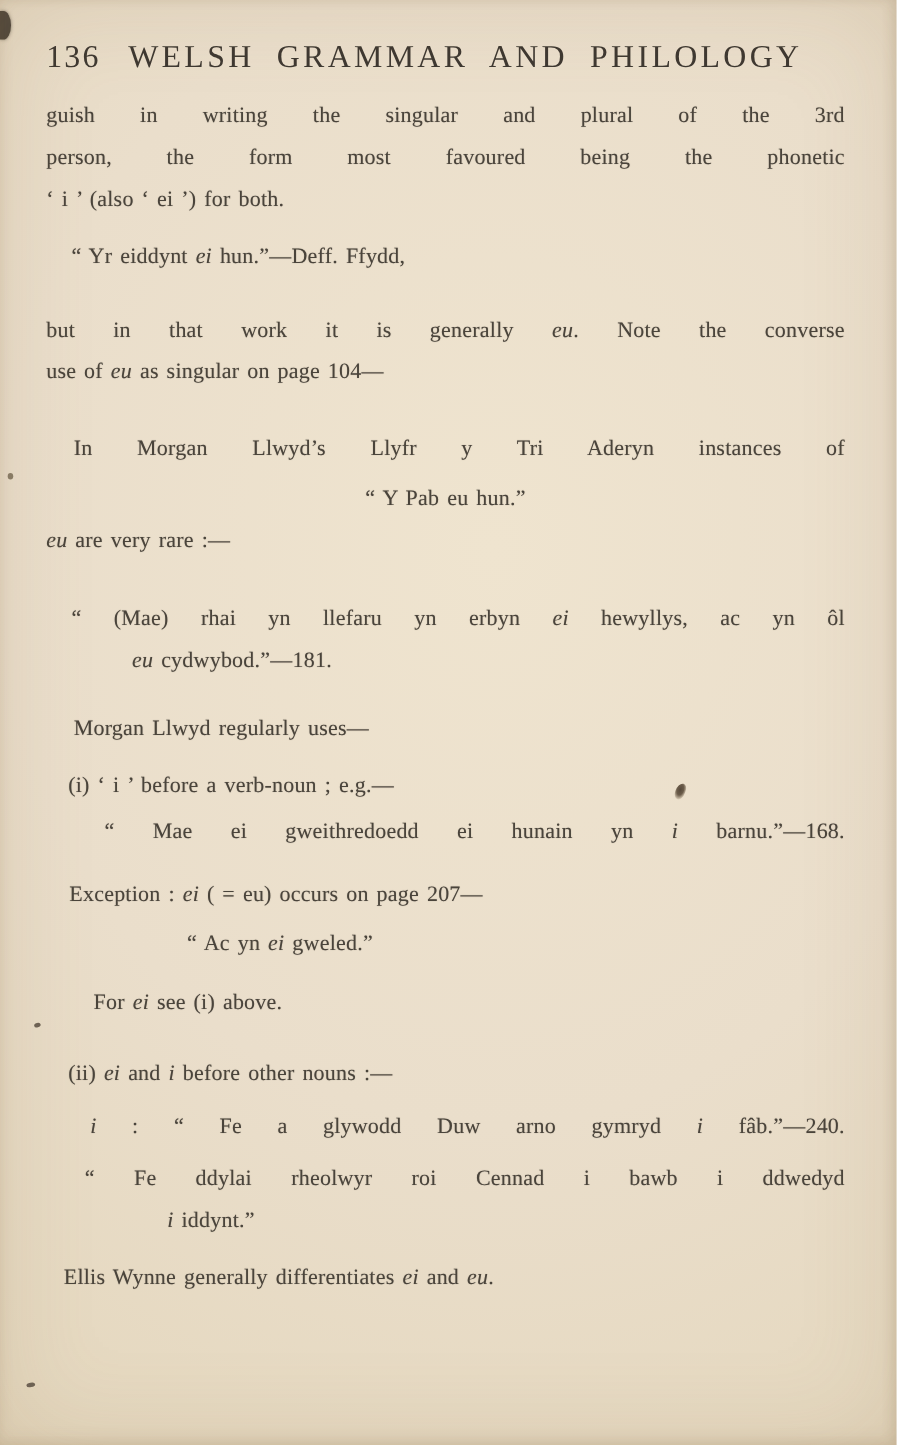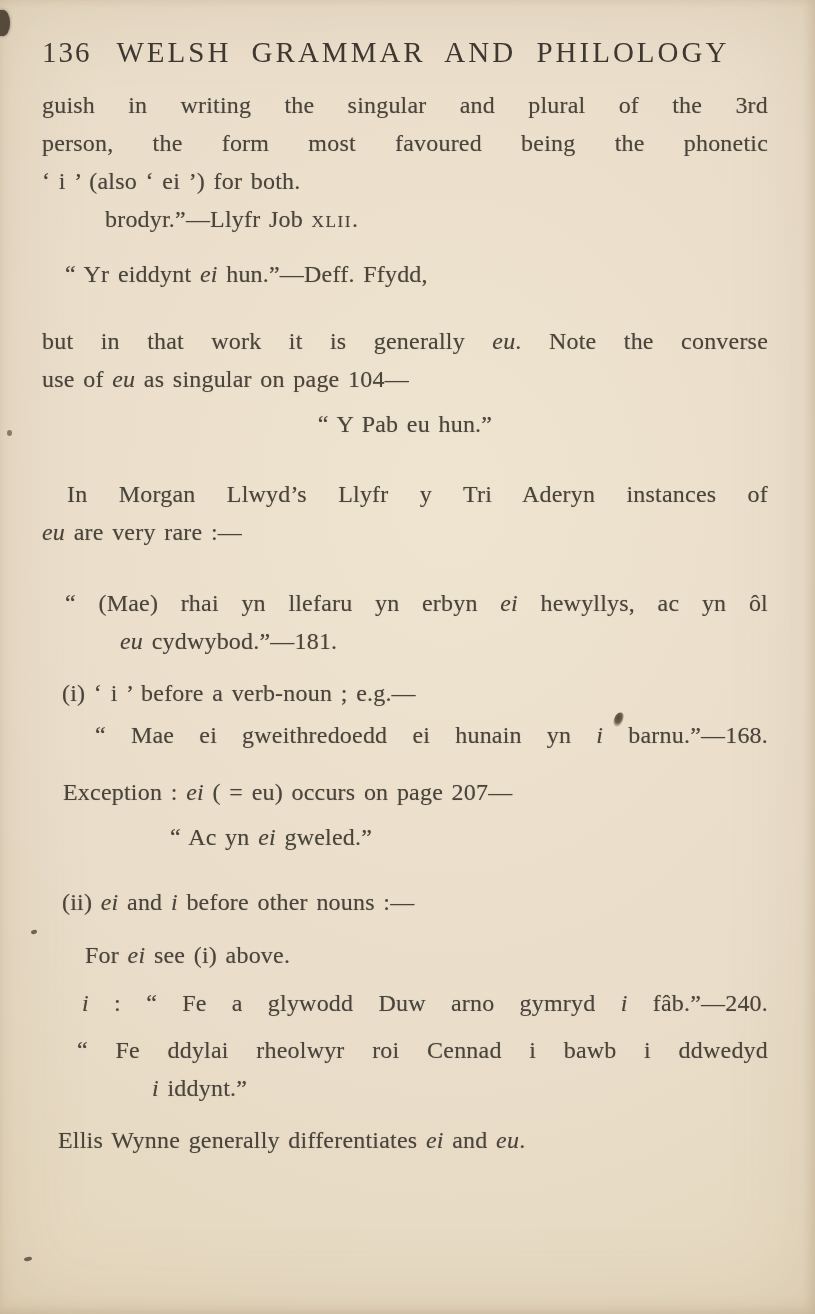--- a/index.html
+++ b/index.html
@@ -18,21 +18,21 @@
   }
   .col{position:relative;padding:36px 47px 0 42px;}
   .header{
     display:flex;gap:25px;align-items:baseline;
     font-size:29px;line-height:32px;color:#3e3831;
     margin-bottom:18px;white-space:nowrap;
   }
   .pagenum{letter-spacing:2px;}
   .title{letter-spacing:3px;word-spacing:10px;}
   .ln{
-    font-size:24px;line-height:38px;
+    font-size:20px;line-height:38px;
     word-spacing:.10em;letter-spacing:.2px;
     text-shadow:0 0 1px rgba(75,68,59,.40);
   }
   .just{text-align:justify;text-align-last:justify;}
   .ctr{text-align:center;}
   .seg-i{font-style:italic;}
   .seg-sc{font-size:.72em;letter-spacing:1.5px;}
   .speck{position:absolute;pointer-events:none;}
   .speck-corner{left:0;top:10px;width:10px;height:26px;background:#4f473c;border-radius:0 70% 70% 0/0 50% 50% 0;box-shadow:0 0 3px rgba(79,71,60,.7);}
   .speck-comma{left:614px;top:712px;width:9px;height:15px;background:radial-gradient(60% 60% at 45% 40%, #57493a 0%, #6b5c4a 55%, rgba(160,140,110,.25) 100%);border-radius:60% 40% 55% 45%;transform:rotate(18deg);}
@@ -55,46 +55,46 @@
 
     <div class="header">
       <span class="pagenum">136</span>
       <span class="title">WELSH GRAMMAR AND PHILOLOGY</span>
     </div>
 
     <div class="ln just"><span>guish in writing the singular and plural of the 3rd</span></div>
     <div class="ln just"><span>person, the form most favoured being the phonetic</span></div>
     <div class="ln"><span>‘ i ’ (also ‘ ei ’) for both.</span></div>
 
-    <div class="ln" style="padding-left:63px"><span>brodyr.”—Llyfr Job </span><span class="seg-sc">XLII</span><span>.</span></div>
 
     <div class="ln" style="margin-top:14px;padding-left:23px"><span>“ Yr eiddynt </span><span class="seg-i">ei</span><span> hun.”—Deff. Ffydd,</span></div>
 
     <div class="ln just" style="margin-top:29px"><span>but in that work it is generally </span><span class="seg-i">eu</span><span>. Note the converse</span></div>
     <div class="ln"><span>use of </span><span class="seg-i">eu</span><span> as singular on page 104—</span></div>
 
+    <div class="ln just" style="margin-top:32px;padding-left:25px"><span>In Morgan Llwyd’s Llyfr y Tri Aderyn instances of</span></div>
+
     <div class="ln ctr" style="margin-top:7px"><span>“ Y Pab eu hun.”</span></div>
-
-    <div class="ln just" style="margin-top:32px;padding-left:25px"><span>In Morgan Llwyd’s Llyfr y Tri Aderyn instances of</span></div>
     <div class="ln"><span class="seg-i">eu</span><span> are very rare :—</span></div>
 
     <div class="ln just" style="margin-top:33px;padding-left:23px"><span>“ (Mae) rhai yn llefaru yn erbyn </span><span class="seg-i">ei</span><span> hewyllys, ac yn ôl</span></div>
     <div class="ln" style="padding-left:78px"><span class="seg-i">eu</span><span> cydwybod.”—181.</span></div>
 
+    <div class="ln" style="margin-top:24px;padding-left:25px"><span>Morgan Llwyd regularly uses—</span></div>
 
     <div class="ln" style="margin-top:14px;padding-left:20px"><span>(i) ‘ i ’ before a verb-noun ; e.g.—</span></div>
 
     <div class="ln just" style="margin-top:4px;padding-left:53px"><span>“ Mae ei gweithredoedd ei hunain yn </span><span class="seg-i">i</span><span> barnu.”—168.</span></div>
 
     <div class="ln" style="margin-top:19px;padding-left:21px"><span>Exception : </span><span class="seg-i">ei</span><span> ( = eu) occurs on page 207—</span></div>
     <div class="ln" style="margin-top:7px;padding-left:128px"><span>“ Ac yn </span><span class="seg-i">ei</span><span> gweled.”</span></div>
 
+    <div class="ln" style="margin-top:15px;padding-left:43px"><span>For </span><span class="seg-i">ei</span><span> see (i) above.</span></div>
+
     <div class="ln" style="margin-top:27px;padding-left:20px"><span>(ii) </span><span class="seg-i">ei</span><span> and </span><span class="seg-i">i</span><span> before other nouns :—</span></div>
-
-    <div class="ln" style="margin-top:15px;padding-left:43px"><span>For </span><span class="seg-i">ei</span><span> see (i) above.</span></div>
 
     <div class="ln just" style="margin-top:10px;padding-left:40px"><span class="seg-i">i</span><span> : “ Fe a glywodd Duw arno gymryd </span><span class="seg-i">i</span><span> fâb.”—240.</span></div>
 
     <div class="ln just" style="margin-top:9px;padding-left:35px"><span>“ Fe ddylai rheolwyr roi Cennad i bawb i ddwedyd</span></div>
     <div class="ln" style="padding-left:110px"><span class="seg-i">i</span><span> iddynt.”</span></div>
 
     <div class="ln" style="margin-top:14px;padding-left:16px"><span>Ellis Wynne generally differentiates </span><span class="seg-i">ei</span><span> and </span><span class="seg-i">eu</span><span>.</span></div>
 
   </div>
 </div>

